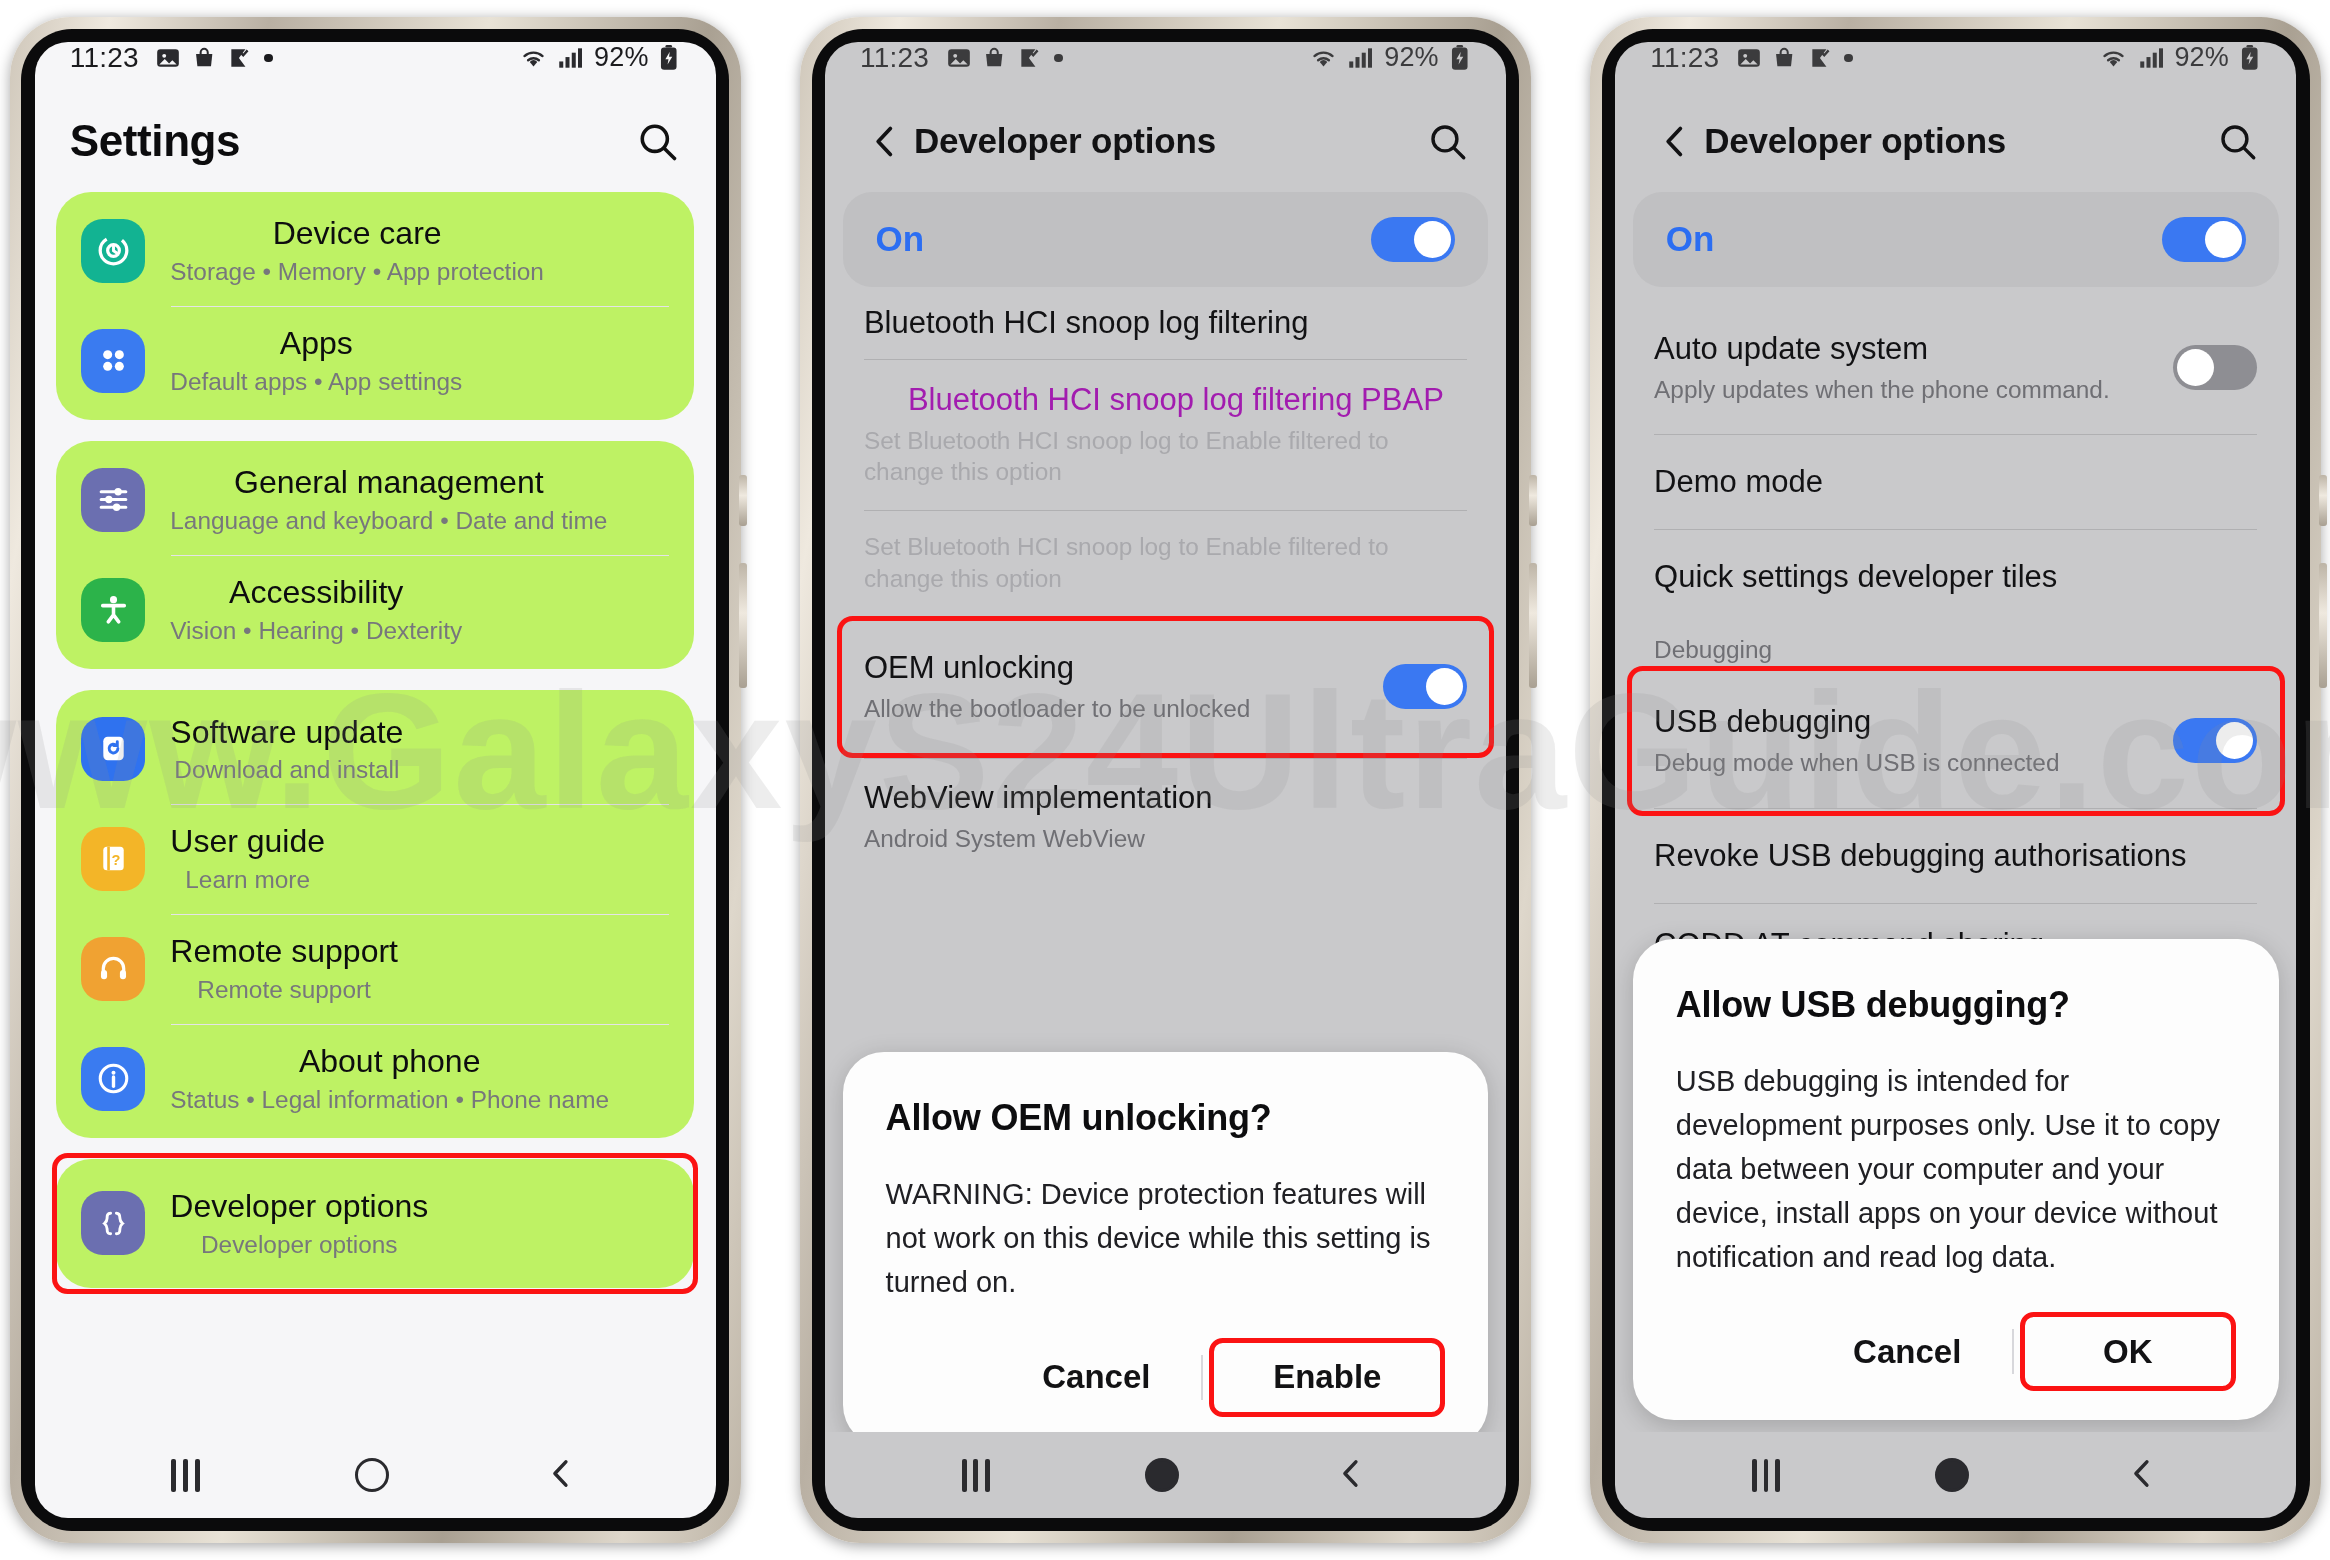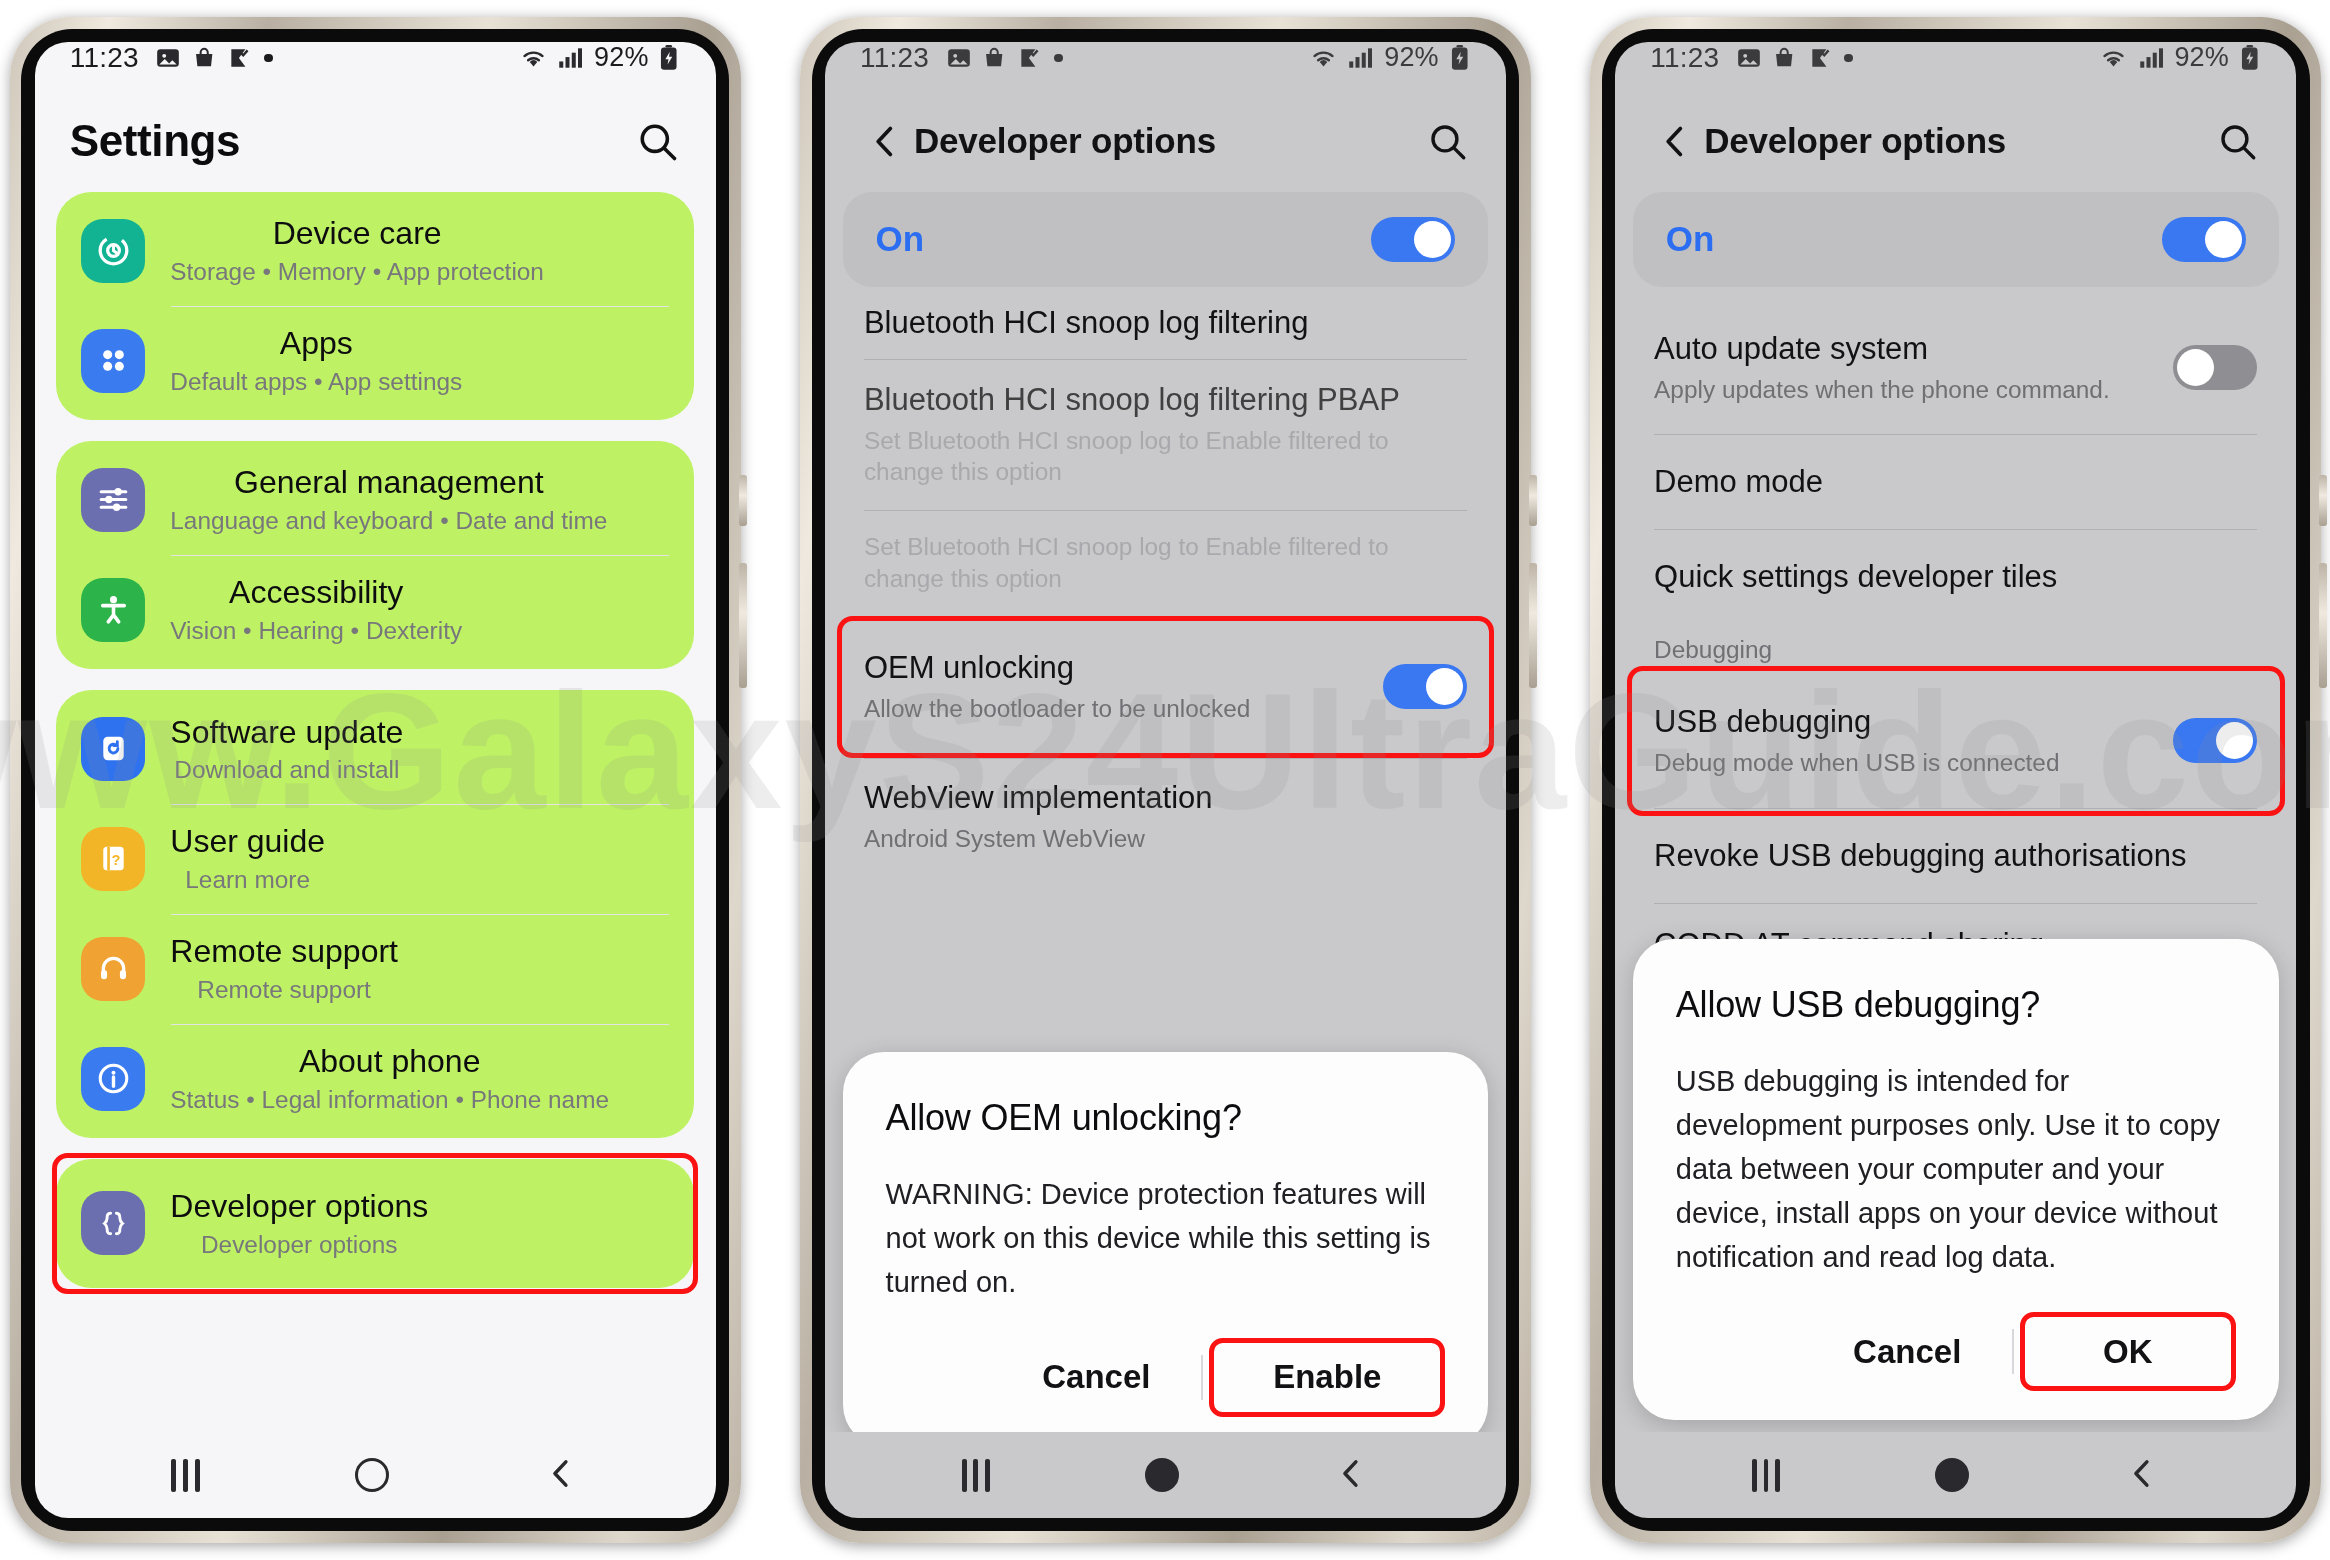--- a/index.html
+++ b/index.html
@@ -176,21 +176,21 @@
   .ditem + .ditem::before {
     content: "";
     position: absolute;
     left: 35px; right: 35px; top: 0;
     height: 1px;
     background: rgba(0,0,0,.12);
   }
   .ditem .dtext { display: flex; flex-direction: column; gap: 6.8px; }
   .dtitle { font-size: 31px; color: #121214; line-height: 1.2; }
   .dsub { font-size: 24.4px; color: #6f6f74; line-height: 1.3; }
-  .ditem.muted .dtitle { color: #404040; }
+  .ditem.muted .dtitle { color: #a21caf; margin-left: 44px; }
   .ditem.muted .dsub { color: #a9a9ad; }
   .sec-head { font-size: 24.4px; color: #6f6f74; padding: 15.6px 35px 9.8px 35px; }
 
   
   .toggle {
     width: 84px; height: 45px;
     border-radius: 22.4px;
     flex: 0 0 auto;
     position: relative;
     background: #3a78f2;
@@ -211,21 +211,21 @@
     position: absolute;
     left: 17.6px; right: 17.6px;
     border-radius: 41px;
     background: #fdfdfd;
     padding: 45px 43px 29px 43px;
     z-index: 35;
     box-shadow: 0 5.9px 25px rgba(0,0,0,.18);
   }
   .dlg-title {
     font-size: 36px;
-    font-weight: 400;
+    font-weight: 700;
     color: #0d0d0f;
     margin-bottom: 33px;
     letter-spacing: -0.2px;
   }
   .dlg-msg {
     font-size: 29px;
     color: #202024;
     line-height: 1.52;
     margin-bottom: 33px;
   }

